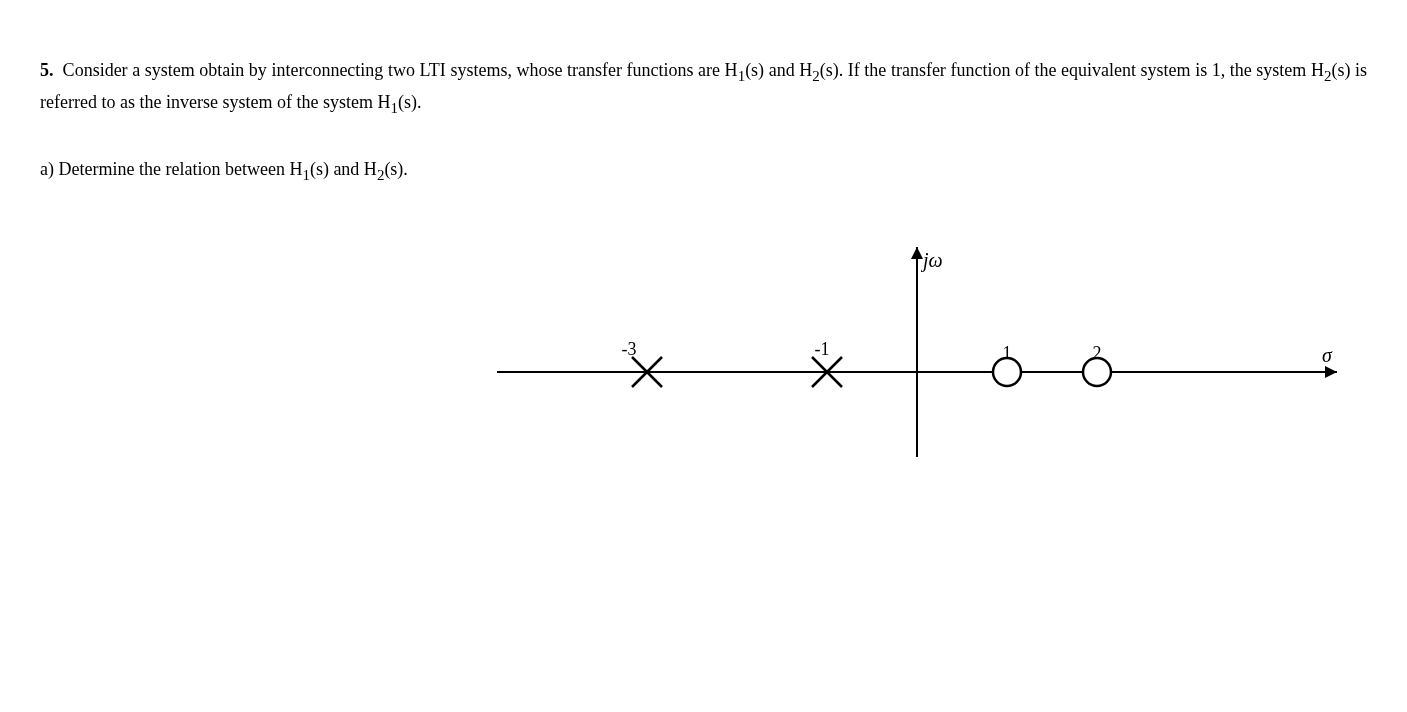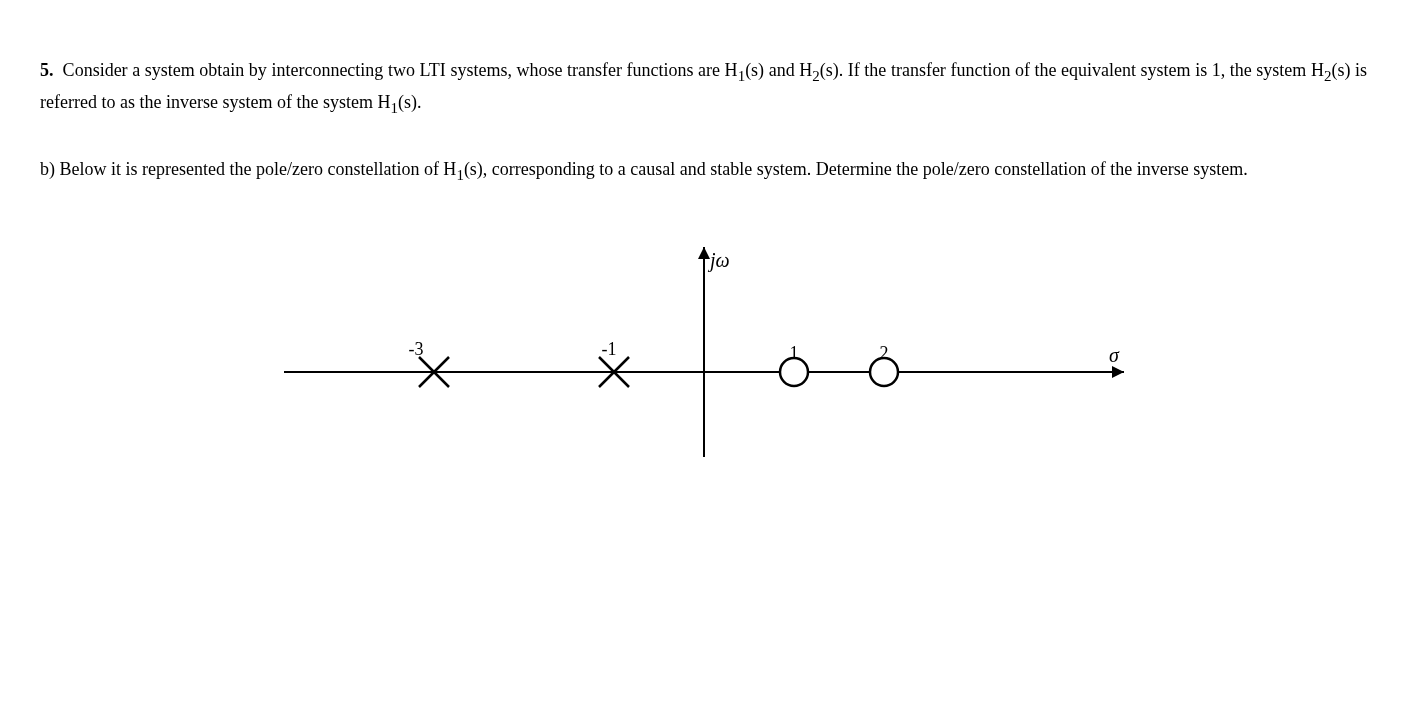--- a/index.html
+++ b/index.html
@@ -28,40 +28,40 @@
       text-align: justify;
     }
 
     .problem-text p {
       margin-bottom: 4px;
       margin-top: 36px;
     }
 
     .diagram-container {
       display: flex;
-      justify-content: center;
+      justify-content: flex-end;
       margin-top: 30px;
       position: relative;
     }
 
     .diagram-svg {
       overflow: visible;
     }
 
   </style>
 </head>
 <body>
 
 <div class="content-area">
   <div class="problem-text">
     <p>
       <strong>5.</strong>&nbsp; Consider a system obtain by interconnecting two LTI systems, whose transfer functions are H<sub>1</sub>(s) and H<sub>2</sub>(s). If the transfer function of the equivalent system is 1, the system H<sub>2</sub>(s) is referred to as the inverse system of the system H<sub>1</sub>(s).
     </p>
     <p>
-      b) Below it is represented the pole/zero constellation of H<sub>1</sub>(s), corresponding to a causal and stable system. Determine the pole/zero constellation of the inverse system.
+      a) Determine the relation between H<sub>1</sub>(s) and H<sub>2</sub>(s).
     </p>
   </div>
 
   <div class="diagram-container">
     <svg class="diagram-svg" width="900" height="260" viewBox="0 0 900 260">
 
       <line x1="30" y1="155" x2="870" y2="155" stroke="black" stroke-width="2"></line>
 
       <polygon points="870,155 858,149 858,161" fill="black"></polygon>
 

